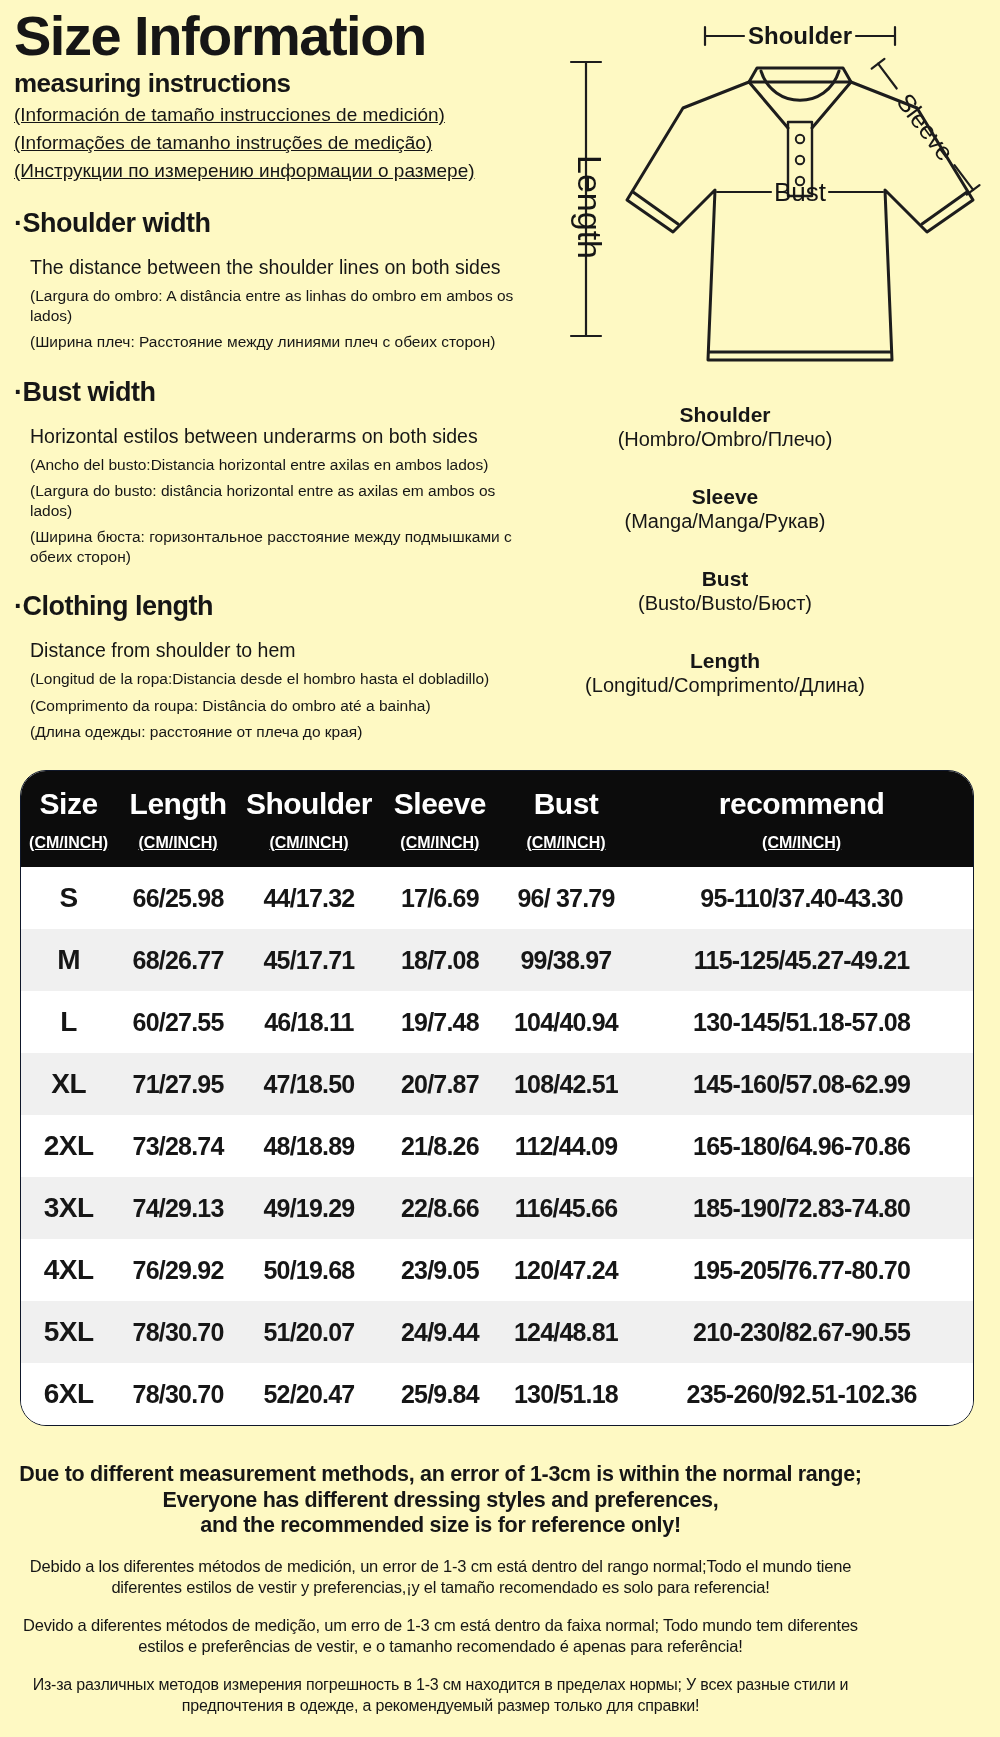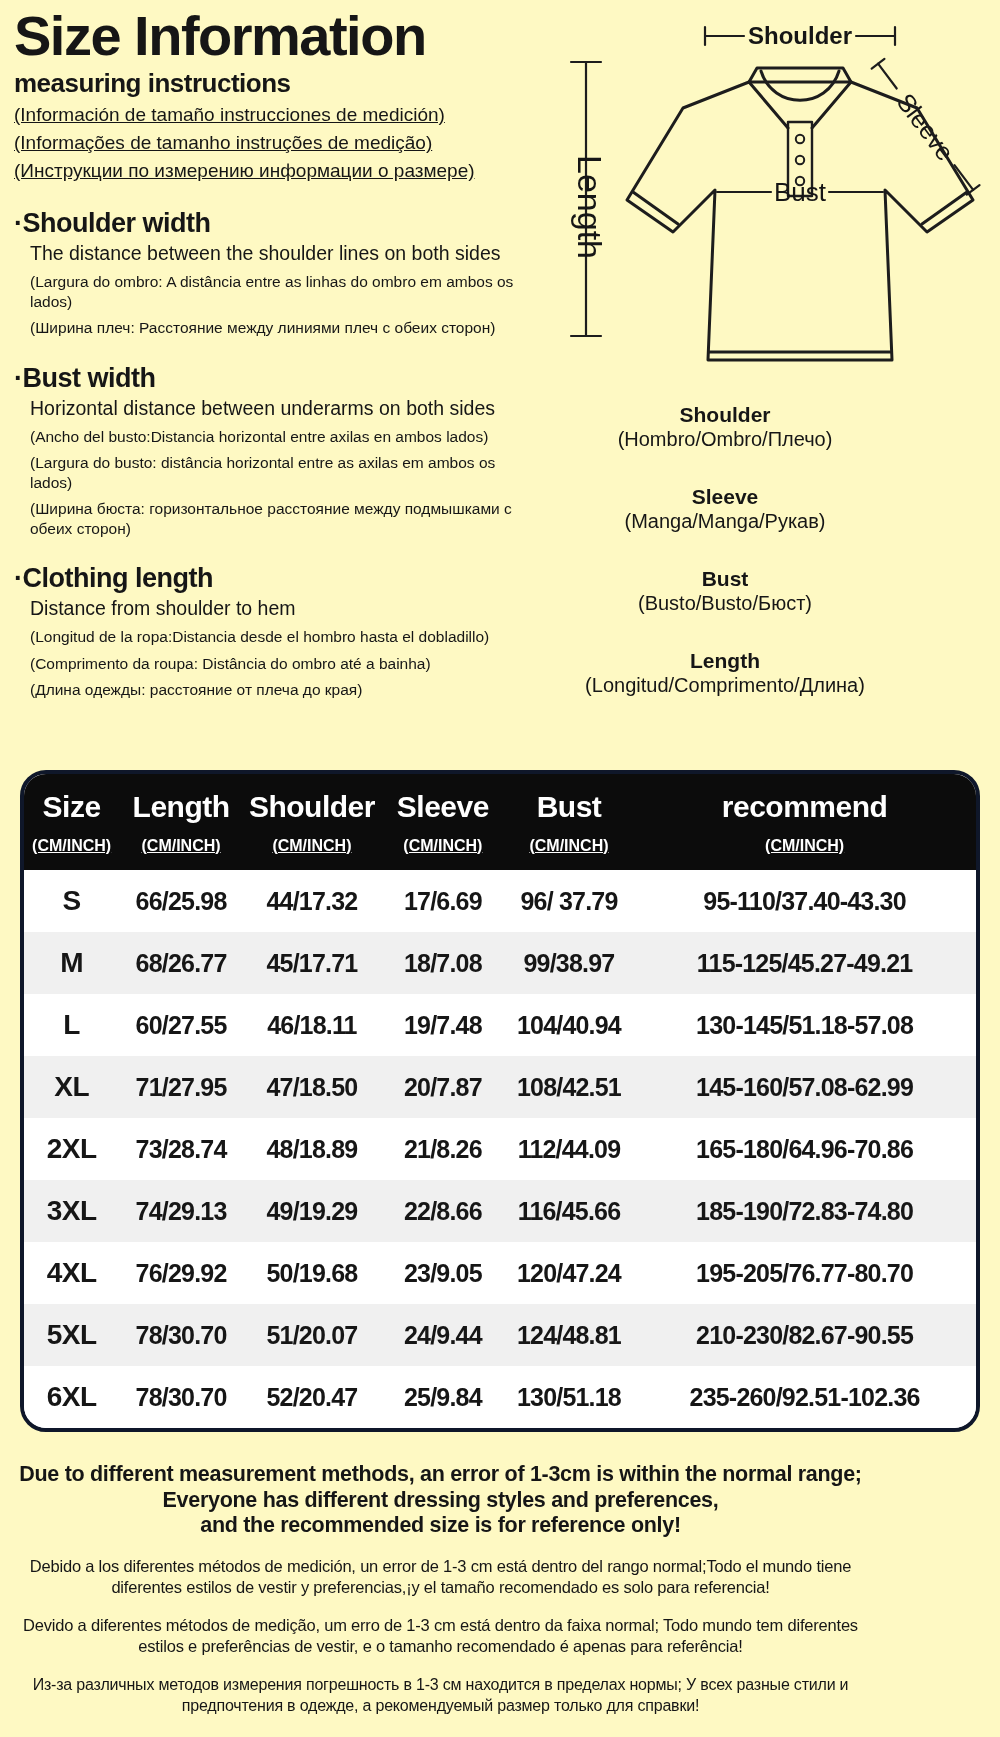--- a/index.html
+++ b/index.html
@@ -7,33 +7,33 @@
         font-family:"Liberation Sans","DejaVu Sans",sans-serif;overflow:hidden;}
 
   
   .top-left{position:absolute;left:14px;top:6px;width:545px;}
   .main-title{font-size:56px;font-weight:700;letter-spacing:-1.5px;line-height:1.08;}
   .sub-title{font-size:26px;font-weight:700;letter-spacing:-0.5px;margin-top:2px;}
   .title-tr{font-size:19px;line-height:25px;margin-top:3px;text-decoration:underline;}
   .section{margin-top:25px;}
   .sec-head{font-size:27px;font-weight:700;letter-spacing:-0.5px;line-height:30px;}
   .sec-bullet{font-weight:700;}
-  .sec-desc{font-size:19.5px;line-height:23px;margin-left:16px;margin-top:4px;}
+  .sec-desc{font-size:19.5px;line-height:23px;margin-left:16px;margin-top:18px;}
   .sec-tr{font-size:15.5px;line-height:19.5px;margin-left:16px;margin-top:7px;max-width:505px;}
 
   
   .diagram{position:absolute;left:545px;top:8px;width:455px;height:392px;}
   .legend{position:absolute;left:545px;top:402px;width:360px;text-align:center;}
   .legend-item{margin-bottom:33px;}
   .legend-term{font-size:21px;font-weight:700;line-height:25px;}
   .legend-tr{font-size:20px;line-height:24px;}
 
   
   .size-table{position:absolute;left:20px;top:770px;width:952px;
-              border:4px solid #0f172a;border-radius:26px;overflow:hidden;background:#fff;}
+              border:1px solid #0f172a;border-radius:26px;overflow:hidden;background:#fff;}
   .thead{display:flex;background:#0c0c0c;color:#fff;height:96px;align-items:center;}
   .th{display:flex;flex-direction:column;align-items:center;justify-content:center;}
   .th-label{font-size:30px;font-weight:700;letter-spacing:-0.5px;line-height:34px;}
   .th-unit{font-size:16px;font-weight:700;margin-top:13px;text-decoration:underline;}
   .trow{display:flex;height:62px;align-items:center;background:#fff;}
   .trow.alt{background:#f0f0f0;}
   .td{font-size:25px;font-weight:700;letter-spacing:-0.8px;text-align:center;}
   .td.col-size{font-size:28px;letter-spacing:-0.5px;}
   .col-size{width:10%;}
   .col-length{width:13%;}
@@ -66,21 +66,21 @@
 
     <div class="section">
       <div class="sec-head"><span class="sec-bullet">·</span><span>Shoulder width</span></div>
       <div class="sec-desc">The distance between the shoulder lines on both sides</div>
       <div class="sec-tr">(Largura do ombro: A distância entre as linhas do ombro em ambos os lados)</div>
       <div class="sec-tr">(Ширина плеч: Расстояние между линиями плеч с обеих сторон)</div>
     </div>
 
     <div class="section">
       <div class="sec-head"><span class="sec-bullet">·</span><span>Bust width</span></div>
-      <div class="sec-desc">Horizontal distance between underarms on both sides</div>
+      <div class="sec-desc">Horizontal estilos between underarms on both sides</div>
       <div class="sec-tr">(Ancho del busto:Distancia horizontal entre axilas en ambos lados)</div>
       <div class="sec-tr">(Largura do busto: distância horizontal entre as axilas em ambos os lados)</div>
       <div class="sec-tr">(Ширина бюста: горизонтальное расстояние между подмышками с обеих сторон)</div>
     </div>
 
     <div class="section">
       <div class="sec-head"><span class="sec-bullet">·</span><span>Clothing length</span></div>
       <div class="sec-desc">Distance from shoulder to hem</div>
       <div class="sec-tr">(Longitud de la ropa:Distancia desde el hombro hasta el dobladillo)</div>
       <div class="sec-tr">(Comprimento da roupa: Distância do ombro até a bainha)</div>

